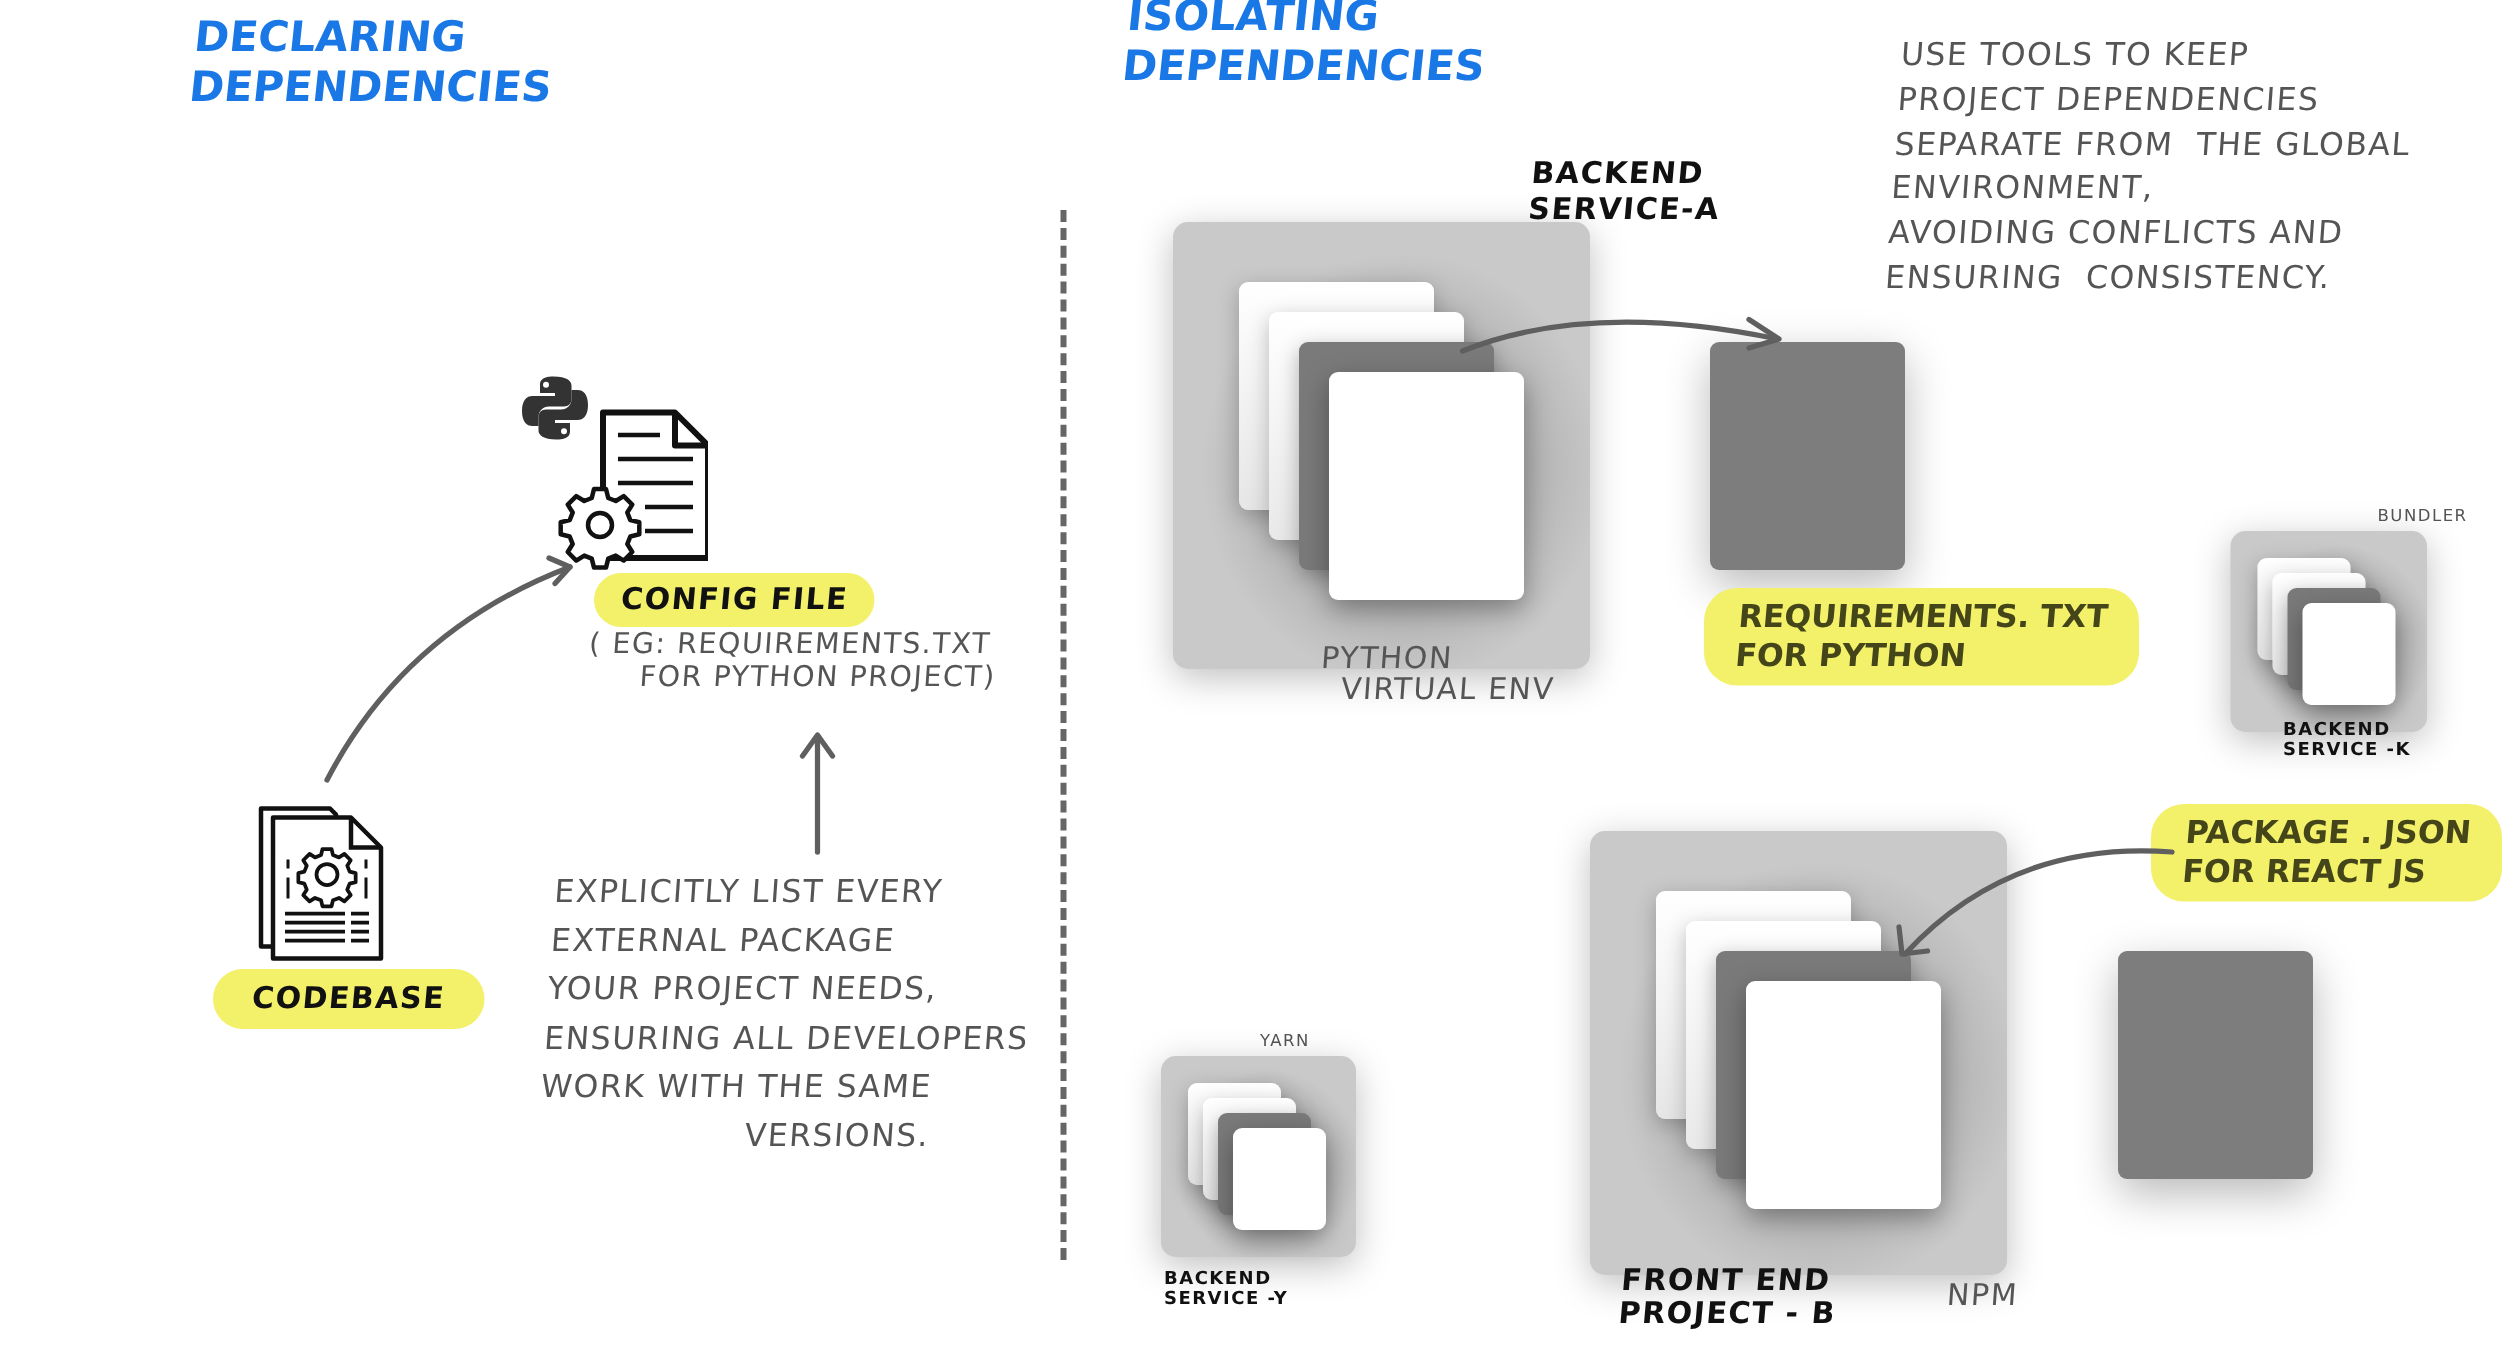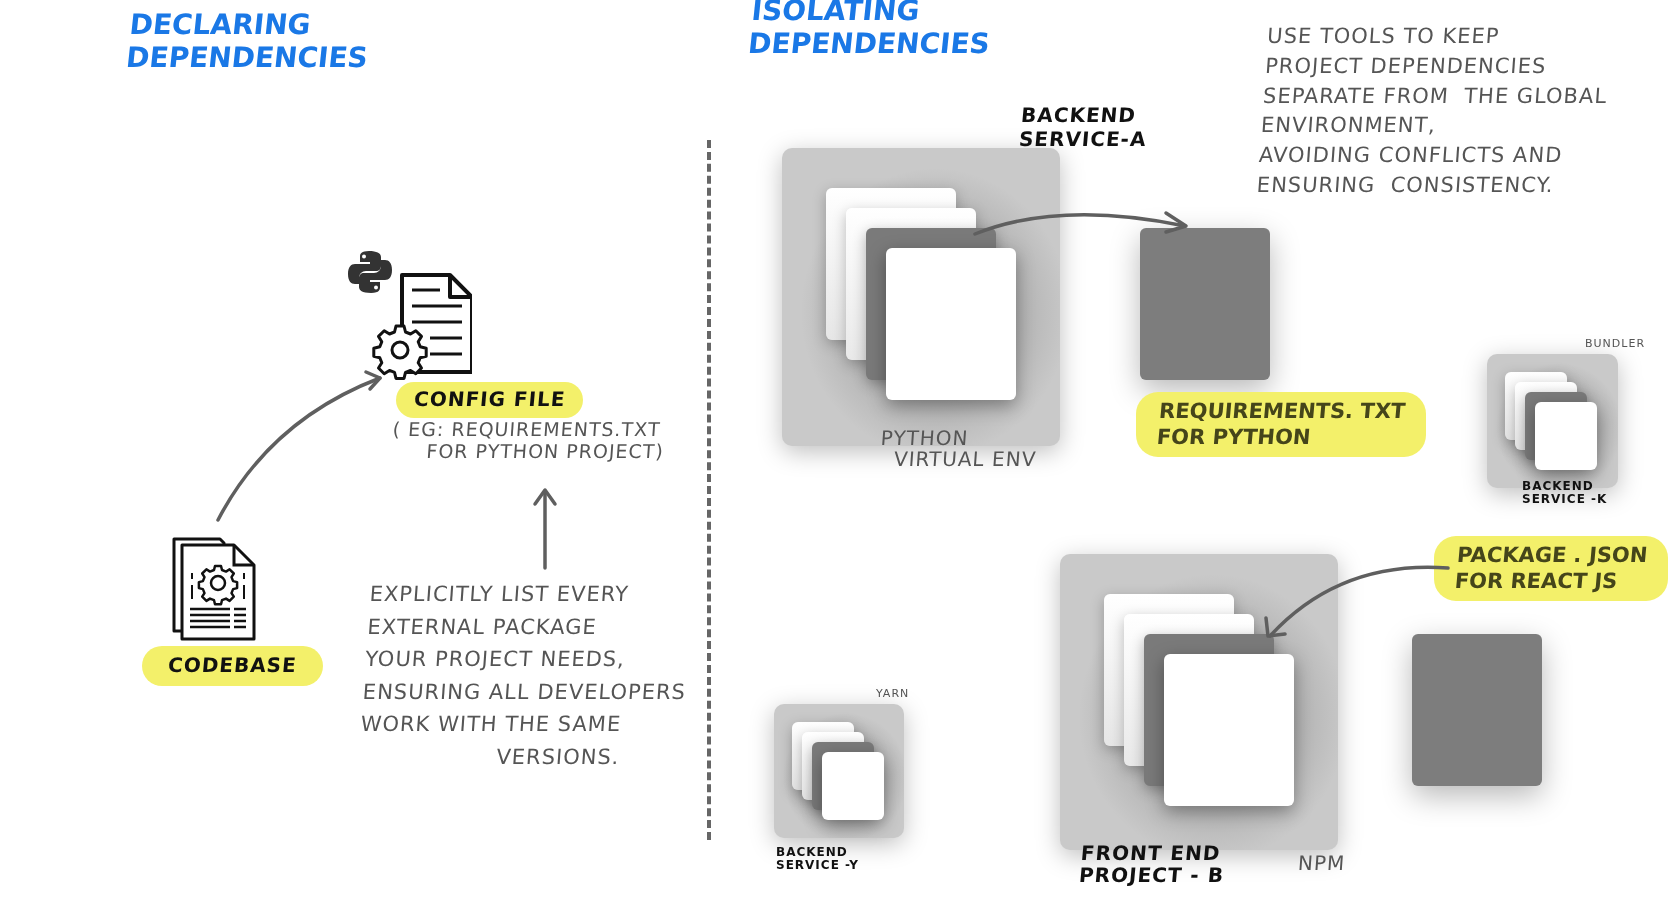--- a/index.html
+++ b/index.html
@@ -179,21 +179,21 @@
   <div class="card l2" style="left:64px; top:60px; width:130px; height:152px;"></div>
   <div class="card l3" style="left:84px; top:80px; width:130px; height:152px;"></div>
   <div class="card l4" style="left:104px; top:100px; width:130px; height:152px;"></div>
 </div>
 <div class="abs hand label-dark" style="left:1080px; top:842px; line-height:1.1;">Front end
 Project - B</div>
 <div class="abs hand note" style="left:1298px; top:852px; font-size:20px;">NPM</div>
 
 <div class="abs solid-box" style="left:1412px; top:634px; width:130px; height:152px;"></div>
 
-<div class="abs hand label-tiny" style="left:876px; top:688px;">Yarn</div>
+<div class="abs hand label-tiny" style="left:840px; top:688px;">Yarn</div>
 <div class="abs env" style="left:774px; top:704px; width:130px; height:134px;">
   <div class="glow"></div>
   <div class="card l1" style="left:18px; top:18px; width:62px; height:68px;"></div>
   <div class="card l2" style="left:28px; top:28px; width:62px; height:68px;"></div>
   <div class="card l3" style="left:38px; top:38px; width:62px; height:68px;"></div>
   <div class="card l4" style="left:48px; top:48px; width:62px; height:68px;"></div>
 </div>
 <div class="abs hand label-small" style="left:776px; top:846px; line-height:1.05;">Backend
 Service -Y</div>
 

